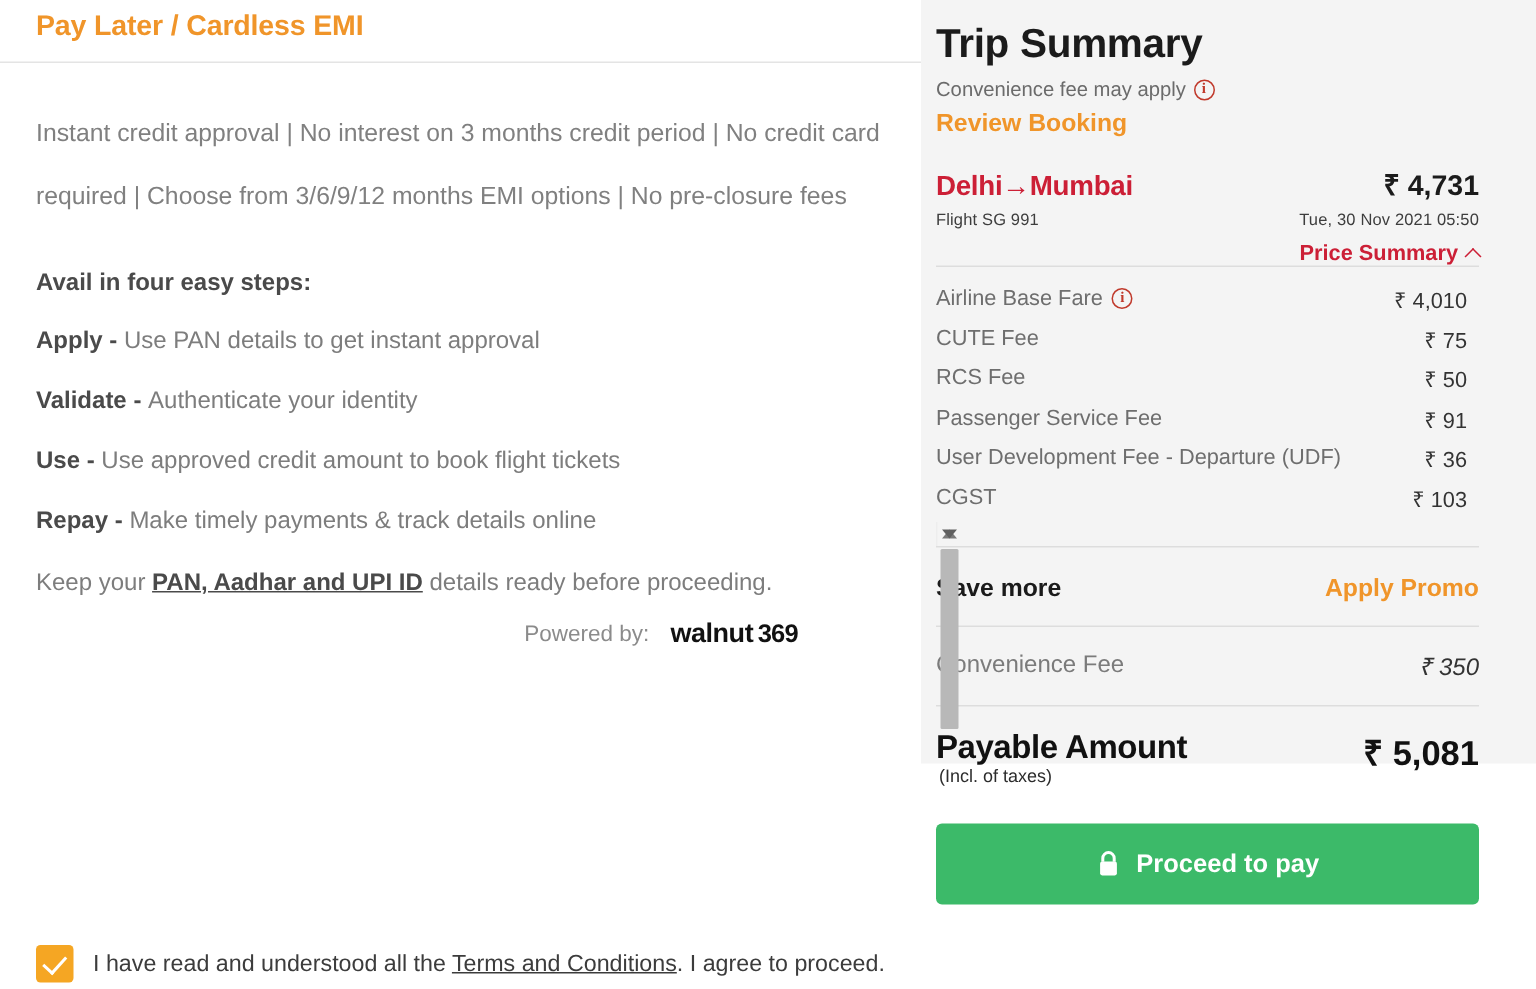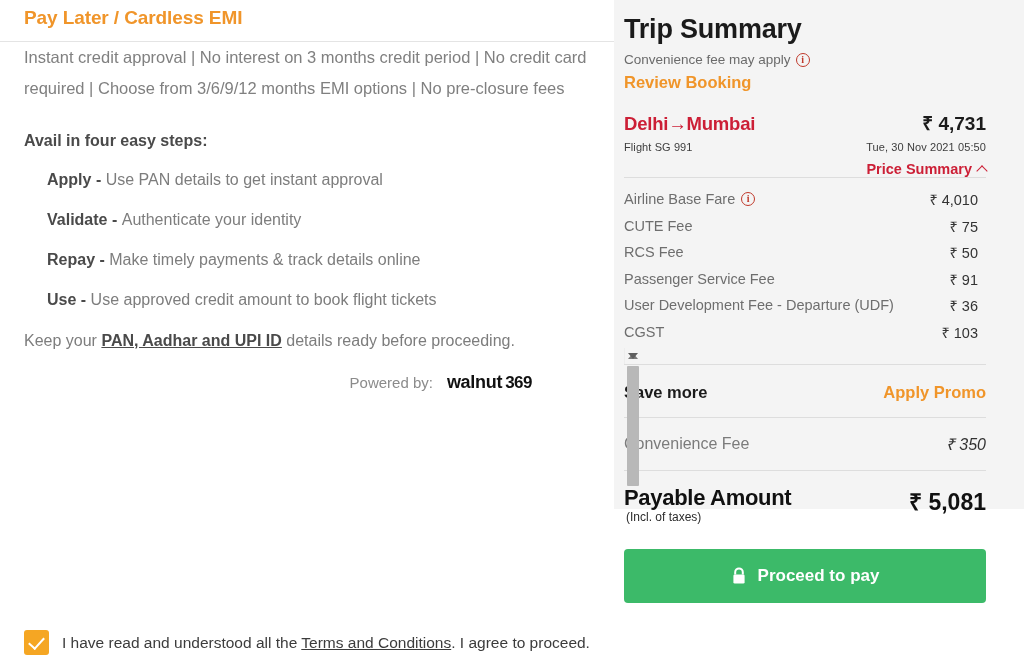--- a/index.html
+++ b/index.html
@@ -26,50 +26,51 @@
     letter-spacing: -0.1px;
   }
   .title-divider {
     margin-top: 12px;
     height: 1px;
     background: #e4e4e4;
     width: 614px;
   }
   .emi-body { padding: 0 24px; }
   .emi-intro {
+    margin-top: 26px;
     color: #808080;
     font-size: 16.5px;
-    line-height: 31px;
+    line-height: 42px;
     max-width: 566px;
   }
   .steps-heading {
     margin-top: 28px;
     font-size: 16px;
     font-weight: bold;
     color: #4a4a4a;
   }
   .step-row {
     margin-top: 20px;
     font-size: 16px;
     color: #7d7d7d;
     line-height: 20px;
   }
-  .step-row .step-key { font-weight: bold; color: #4a4a4a; margin-left: 23px; }
+  .step-row .step-key { font-weight: bold; color: #4a4a4a; }
   .keep-row {
     margin-top: 22px;
     font-size: 16px;
     color: #7d7d7d;
   }
   .keep-row .kv-link {
     color: #4a4a4a;
     font-weight: bold;
     text-decoration: underline;
   }
   .powered {
-    margin-top: 22px;
+    margin-top: 14px;
     display: flex;
     align-items: center;
     justify-content: flex-end;
     padding-right: 58px;
     gap: 14px;
   }
   .powered-label { color: #8b8b8b; font-size: 15px; }
   .walnut-logo {
     display: flex; align-items: baseline; gap: 3px;
     font-weight: bold; color: #111; font-size: 18px;
@@ -269,24 +270,24 @@
 
       <div class="steps-heading">Avail in four easy steps:</div>
 
       <div class="step-row">
         <span class="step-key">Apply - </span><span>Use PAN details to get instant approval</span>
       </div>
       <div class="step-row">
         <span class="step-key">Validate - </span><span>Authenticate your identity</span>
       </div>
       <div class="step-row">
+        <span class="step-key">Use - </span><span>Use approved credit amount to book flight tickets</span>
+      </div>
+      <div class="step-row">
         <span class="step-key">Repay - </span><span>Make timely payments &amp; track details online</span>
-      </div>
-      <div class="step-row">
-        <span class="step-key">Use - </span><span>Use approved credit amount to book flight tickets</span>
       </div>
 
       <div class="keep-row">
         <span>Keep your </span><span class="kv-link">PAN, Aadhar and UPI ID</span><span> details ready before proceeding.</span>
       </div>
 
       <div class="powered">
         <span class="powered-label">Powered by:</span>
         <span class="walnut-logo">
           <span>walnut</span>

